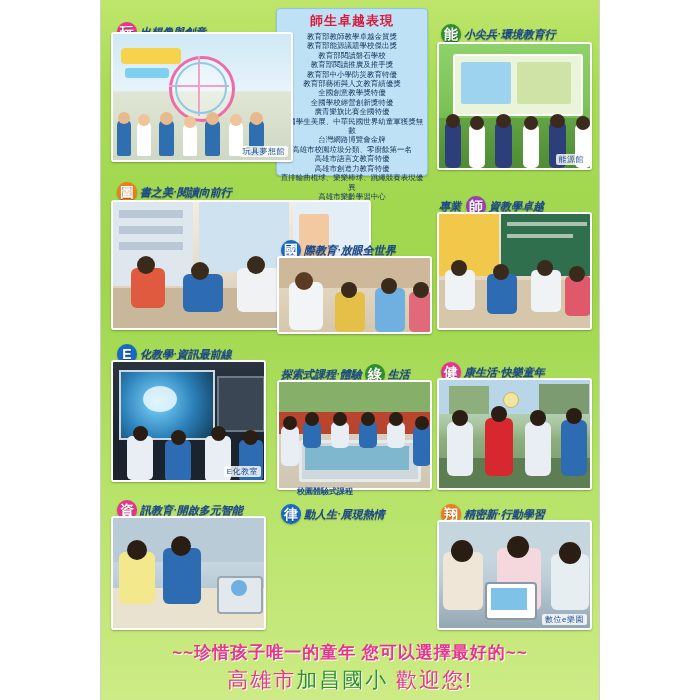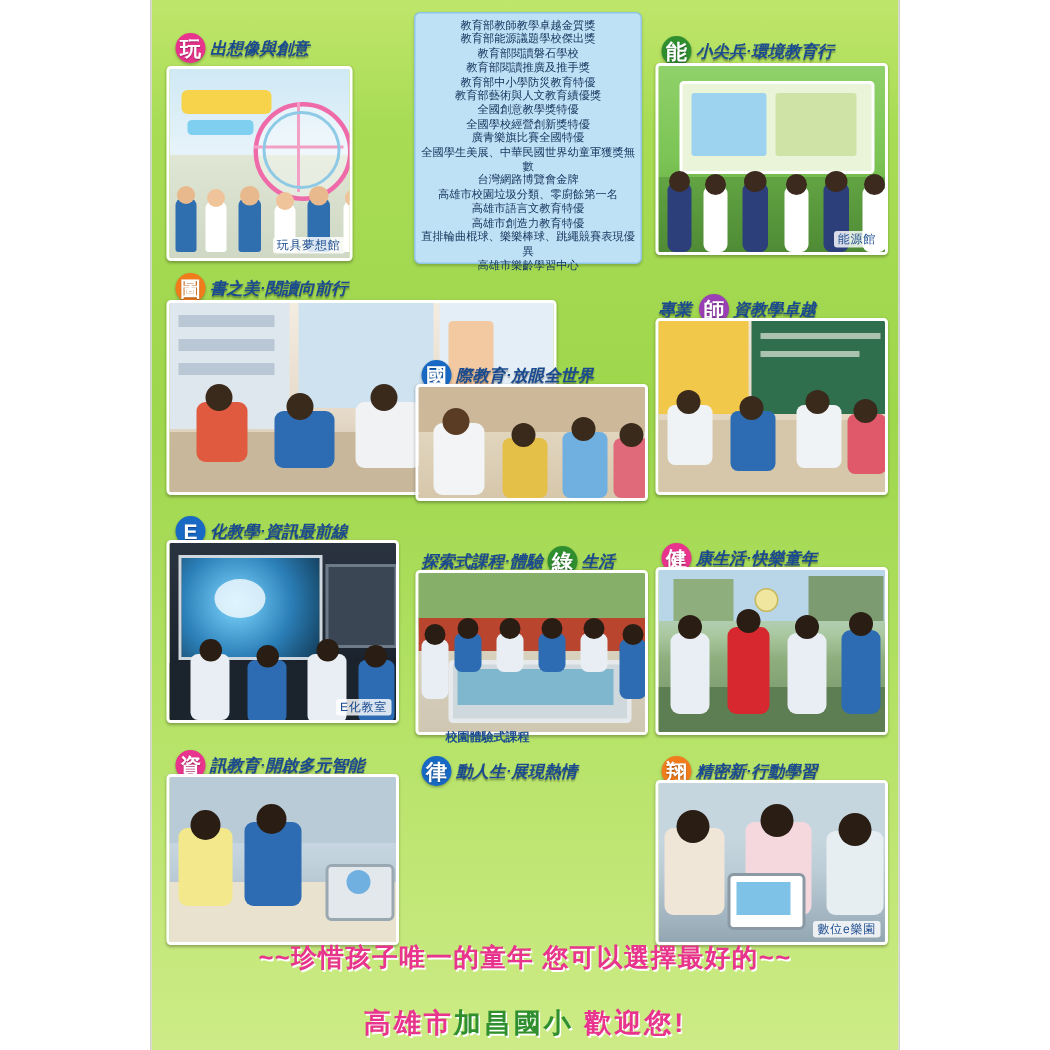--- a/index.html
+++ b/index.html
@@ -48,37 +48,38 @@
     box-shadow:0 1px 2px rgba(0,0,0,.2);
   }
   #honours .ttl{color:#d81b3c;font-size:13px;font-weight:bold;margin-bottom:2px;letter-spacing:1px;}
   #honours ul{list-style:none;margin:0;padding:0;}
   #honours li{font-size:7.5px;line-height:9.4px;color:#14335c;}
 
   
   #footer{position:absolute;left:0;right:0;bottom:6px;text-align:center;}
   #footer .l1{font-size:17px;font-weight:bold;color:#e8348c;letter-spacing:1px;
      text-shadow:1px 1px 0 #ffffff;}
-  #footer .l2{font-size:18px;font-weight:bold;color:#e8348c;letter-spacing:2px;
-     text-shadow:1px 1px 0 #ffffff;margin-top:20px;}
+  #footer .l2{font-size:21px;font-weight:normal;color:#e8348c;letter-spacing:2px;
+     text-shadow:1px 1px 0 #ffffff;margin-top:2px;}
   #footer .l2 .g{color:#2f8f2f;}
 
   
   .b{position:absolute;border-radius:50%;}
   .r{position:absolute;}
 </style>
 </head>
 <body>
 
 <div class="side l"></div>
 <div class="side r"></div>
 
 <div id="poster">
 
   <div id="honours">
+    <div class="ttl">師生卓越表現</div>
     <ul>
       <li>教育部教師教學卓越金質獎</li>
       <li>教育部能源議題學校傑出獎</li>
       <li>教育部閱讀磐石學校</li>
       <li>教育部閱讀推廣及推手獎</li>
       <li>教育部中小學防災教育特優</li>
       <li>教育部藝術與人文教育績優獎</li>
       <li>全國創意教學獎特優</li>
       <li>全國學校經營創新獎特優</li>
       <li>廣青樂旗比賽全國特優</li>
@@ -89,21 +90,21 @@
       <li>高雄市創造力教育特優</li>
       <li>直排輪曲棍球、樂樂棒球、跳繩競賽表現優異</li>
       <li>高雄市樂齡學習中心</li>
     </ul>
   </div>
 
   <div class="hd" style="left:16px;top:22px;">
     <span class="bigch" style="background:#e8348c;">玩</span>
     <span class="txt" style="color:#1b4b8f;">出想像與創意</span>
   </div>
-  <div class="card" style="left:10px;top:44px;width:124px;height:130px;padding-left:12px;">
+  <div class="card" style="left:10px;top:32px;width:182px;height:130px;padding-left:12px;">
     <div class="photo" style="background:linear-gradient(180deg,#cfe9f5 0%,#e7f3fa 45%,#dfe6d4 46%,#cfd8c4 100%);">
 
       <div class="b" style="left:56px;top:22px;width:60px;height:60px;border:3px solid #ef6aa8;background:rgba(255,255,255,.35);"></div>
       <div class="r" style="left:85px;top:22px;width:2px;height:60px;background:#f2a0c6;"></div>
       <div class="r" style="left:56px;top:51px;width:60px;height:2px;background:#f2a0c6;"></div>
       <div class="r" style="left:62px;top:28px;width:48px;height:48px;border:2px solid #8ecae6;border-radius:50%;"></div>
       <div class="r" style="left:8px;top:14px;width:60px;height:16px;background:#f6d34b;border-radius:4px;"></div>
       <div class="r" style="left:12px;top:34px;width:44px;height:10px;background:#7fd0f0;border-radius:3px;"></div>
 
       <div class="r" style="left:4px;top:86px;width:14px;height:36px;background:#2f6fb0;border-radius:5px 5px 2px 2px;"></div>

